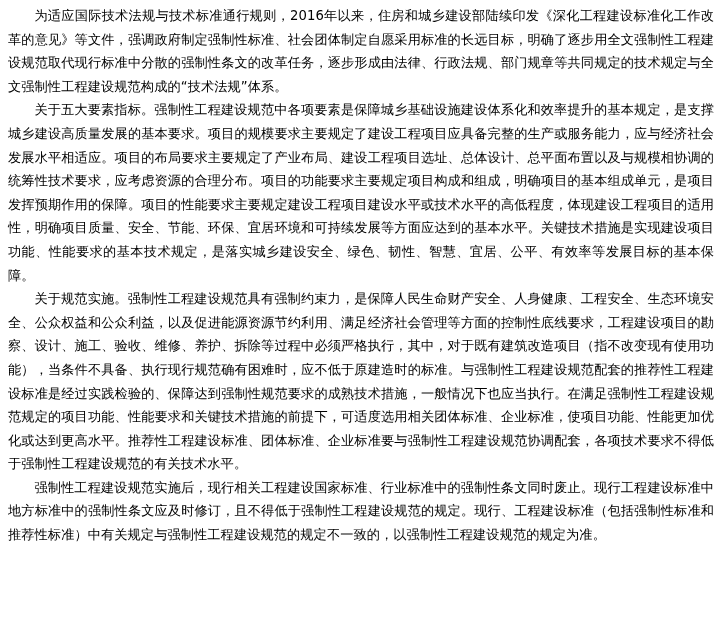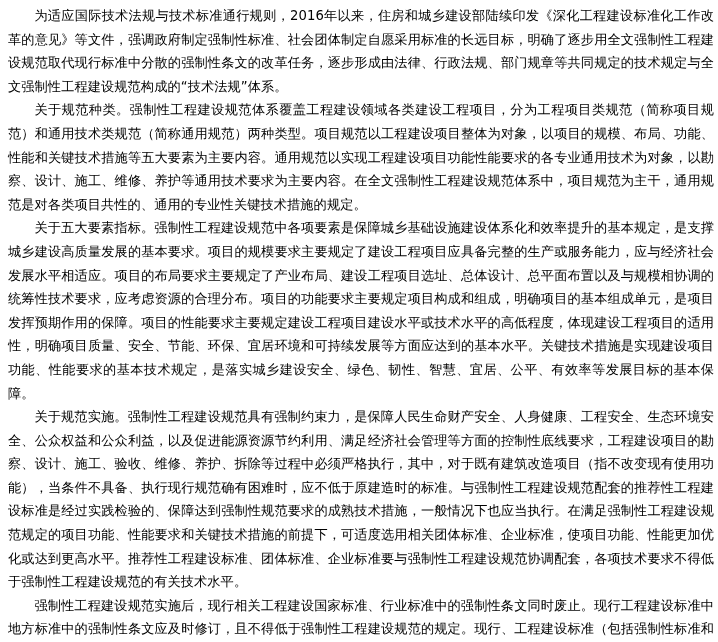--- a/index.html
+++ b/index.html
@@ -29,17 +29,16 @@
     margin: 0 0 0 0;
     letter-spacing: 0.1px;
     word-break: break-all;
   }
 </style>
 </head>
 <body>
 
 <div class="page">
   <p class="para">为适应国际技术法规与技术标准通行规则，2016年以来，住房和城乡建设部陆续印发《深化工程建设标准化工作改革的意见》等文件，强调政府制定强制性标准、社会团体制定自愿采用标准的长远目标，明确了逐步用全文强制性工程建设规范取代现行标准中分散的强制性条文的改革任务，逐步形成由法律、行政法规、部门规章等共同规定的技术规定与全文强制性工程建设规范构成的“技术法规”体系。</p>
-  <p class="para">关于规范种类。强制性工程建设规范体系覆盖工程建设领域各类建设工程项目，分为工程项目类规范（简称项目规范）和通用技术类规范（简称通用规范）两种类型。项目规范以工程建设项目整体为对象，以项目的规模、布局、功能、性能和关键技术措施等五大要素为主要内容。通用规范以实现工程建设项目功能性能要求的各专业通用技术为对象，以勘察、设计、施工、维修、养护等通用技术要求为主要内容。在全文强制性工程建设规范体系中，项目规范为主干，通用规范是对各类项目共性的、通用的专业性关键技术措施的规定。</p>
   <p class="para">关于五大要素指标。强制性工程建设规范中各项要素是保障城乡基础设施建设体系化和效率提升的基本规定，是支撑城乡建设高质量发展的基本要求。项目的规模要求主要规定了建设工程项目应具备完整的生产或服务能力，应与经济社会发展水平相适应。项目的布局要求主要规定了产业布局、建设工程项目选址、总体设计、总平面布置以及与规模相协调的统筹性技术要求，应考虑资源的合理分布。项目的功能要求主要规定项目构成和组成，明确项目的基本组成单元，是项目发挥预期作用的保障。项目的性能要求主要规定建设工程项目建设水平或技术水平的高低程度，体现建设工程项目的适用性，明确项目质量、安全、节能、环保、宜居环境和可持续发展等方面应达到的基本水平。关键技术措施是实现建设项目功能、性能要求的基本技术规定，是落实城乡建设安全、绿色、韧性、智慧、宜居、公平、有效率等发展目标的基本保障。</p>
   <p class="para">关于规范实施。强制性工程建设规范具有强制约束力，是保障人民生命财产安全、人身健康、工程安全、生态环境安全、公众权益和公众利益，以及促进能源资源节约利用、满足经济社会管理等方面的控制性底线要求，工程建设项目的勘察、设计、施工、验收、维修、养护、拆除等过程中必须严格执行，其中，对于既有建筑改造项目（指不改变现有使用功能），当条件不具备、执行现行规范确有困难时，应不低于原建造时的标准。与强制性工程建设规范配套的推荐性工程建设标准是经过实践检验的、保障达到强制性规范要求的成熟技术措施，一般情况下也应当执行。在满足强制性工程建设规范规定的项目功能、性能要求和关键技术措施的前提下，可适度选用相关团体标准、企业标准，使项目功能、性能更加优化或达到更高水平。推荐性工程建设标准、团体标准、企业标准要与强制性工程建设规范协调配套，各项技术要求不得低于强制性工程建设规范的有关技术水平。</p>
   <p class="para">强制性工程建设规范实施后，现行相关工程建设国家标准、行业标准中的强制性条文同时废止。现行工程建设标准中地方标准中的强制性条文应及时修订，且不得低于强制性工程建设规范的规定。现行、工程建设标准（包括强制性标准和推荐性标准）中有关规定与强制性工程建设规范的规定不一致的，以强制性工程建设规范的规定为准。</p>
 </div>
 
 </body></html>

